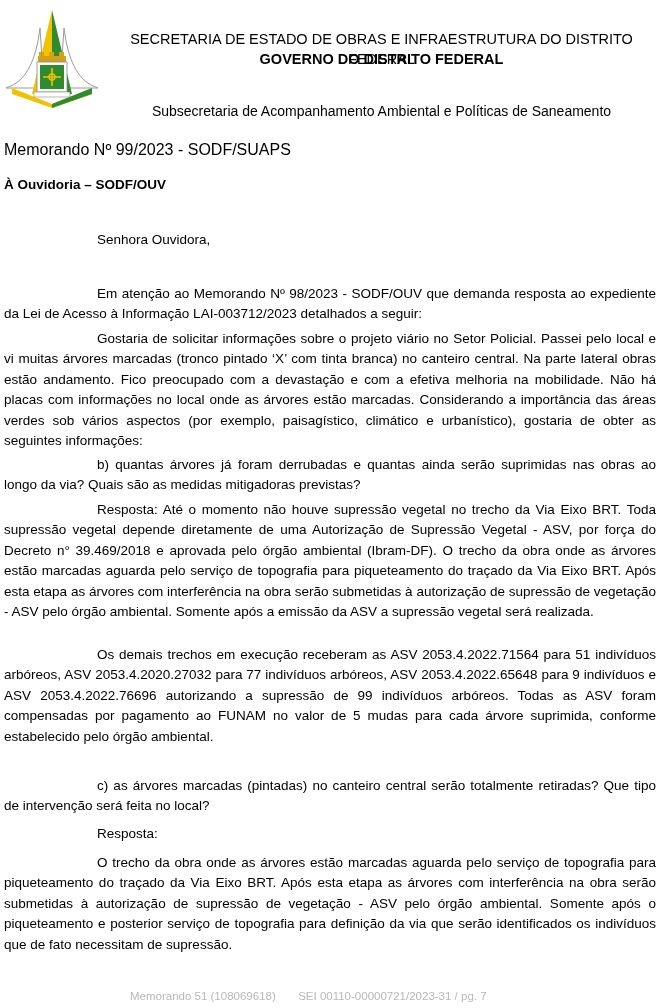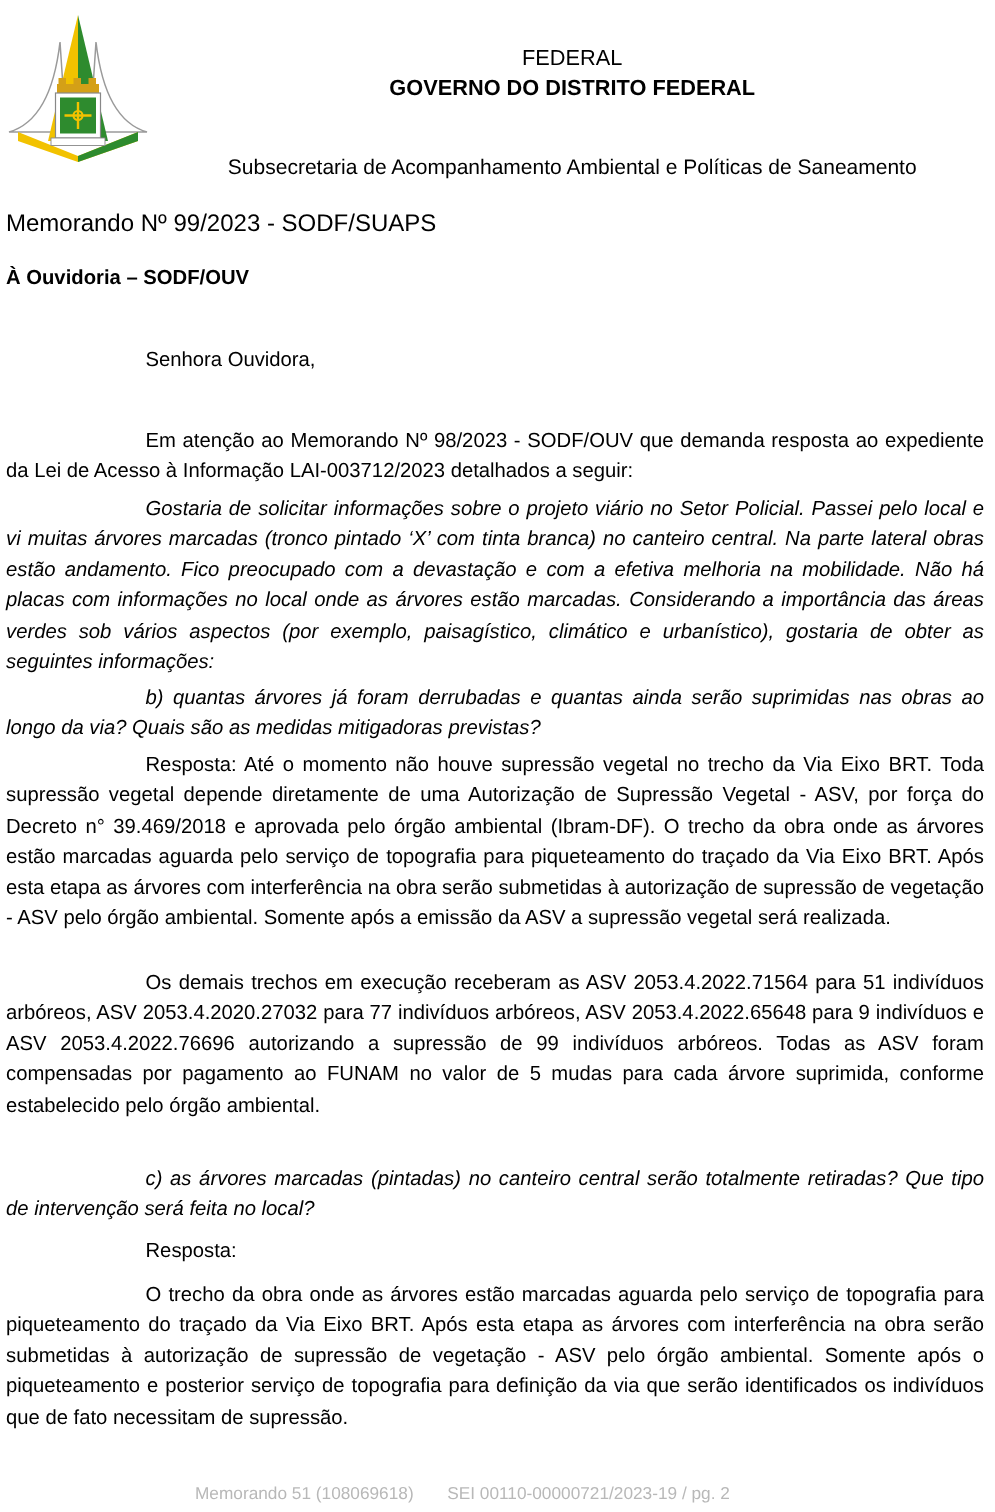--- a/index.html
+++ b/index.html
@@ -19,21 +19,21 @@
     .memo-line {
       position: absolute; top: 141px; left: 4px; right: 8px;
       display: flex; justify-content: space-between; font-size: 16px;
     }
     .to-line { position: absolute; top: 177px; left: 4px; font-size: 13.5px; font-weight: bold; }
     .text-block {
       position: absolute; left: 4px; width: 652px; font-size: 13.5px;
       line-height: 20.4px; text-align: justify;
     }
     .indent { text-indent: 93px; }
-    .it { font-style: italic; }
+    .it { }
     .salute { position: absolute; top: 232px; left: 97px; font-size: 13.5px; }
     .resp-label { position: absolute; top: 826px; left: 97px; font-size: 13.5px; }
     .footer {
       position: absolute; top: 990px; left: 130px; font-size: 11.5px;
       color: #b8b8b8; white-space: pre;
     }
   </style>
 </head>
 <body>
 
@@ -58,20 +58,21 @@
     <rect x="36" y="57" width="24" height="24" fill="#2e8b2e"></rect>
     <path d="M48 60 L48 78 M39 69 L57 69" stroke="#f2c200" stroke-width="1.6"></path>
     <circle cx="48" cy="69" r="3" fill="none" stroke="#f2c200" stroke-width="1.4"></circle>
 
     <rect x="30" y="84" width="36" height="5" fill="#ffffff" stroke="#888" stroke-width="0.6"></rect>
   </svg>
 </div>
 
 <div class="hdr-title hdr-gov">GOVERNO DO DISTRITO FEDERAL</div>
 <div class="hdr-title hdr-sec">
+  <div>SECRETARIA DE ESTADO DE OBRAS E INFRAESTRUTURA DO DISTRITO</div>
   <div>FEDERAL</div>
 </div>
 <div class="hdr-title hdr-sub">Subsecretaria de Acompanhamento Ambiental e Políticas de Saneamento</div>
 
 <div class="memo-line">
   <span>Memorando Nº 99/2023 - SODF/SUAPS</span>
 </div>
 
 <div class="to-line">À Ouvidoria – SODF/OUV</div>
 
@@ -86,13 +87,13 @@
 <div class="text-block indent" style="top:500px;">Resposta: Até o momento não houve supressão vegetal no trecho da Via Eixo BRT. Toda supressão vegetal depende diretamente de uma Autorização de Supressão Vegetal - ASV, por força do Decreto n° 39.469/2018 e aprovada pelo órgão ambiental (Ibram-DF). O trecho da obra onde as árvores estão marcadas aguarda pelo serviço de topografia para piqueteamento do traçado da Via Eixo BRT. Após esta etapa as árvores com interferência na obra serão submetidas à autorização de supressão de vegetação - ASV pelo órgão ambiental. Somente após a emissão da ASV a supressão vegetal será realizada.</div>
 
 <div class="text-block indent" style="top:645px;">Os demais trechos em execução receberam as ASV 2053.4.2022.71564 para 51 indivíduos arbóreos, ASV 2053.4.2020.27032 para 77 indivíduos arbóreos, ASV 2053.4.2022.65648 para 9 indivíduos e ASV 2053.4.2022.76696 autorizando a supressão de 99 indivíduos arbóreos. Todas as ASV foram compensadas por pagamento ao FUNAM no valor de 5 mudas para cada árvore suprimida, conforme estabelecido pelo órgão ambiental.</div>
 
 <div class="text-block indent it" style="top:776px;">c) as árvores marcadas (pintadas) no canteiro central serão totalmente retiradas? Que tipo de intervenção será feita no local?</div>
 
 <div class="resp-label">Resposta:</div>
 
 <div class="text-block indent" style="top:853px;">O trecho da obra onde as árvores estão marcadas aguarda pelo serviço de topografia para piqueteamento do traçado da Via Eixo BRT. Após esta etapa as árvores com interferência na obra serão submetidas à autorização de supressão de vegetação - ASV pelo órgão ambiental. Somente após o piqueteamento e posterior serviço de topografia para definição da via que serão  identificados os indivíduos que de fato necessitam de supressão.</div>
 
-<div class="footer"><span>Memorando 51 (108069618)</span>       <span>SEI 00110-00000721/2023-19 / pg. 2</span></div>
+<div class="footer"><span>Memorando 51 (108069618)</span>       <span>SEI 00110-00000721/2023-31 / pg. 7</span></div>
 
 </body></html>

